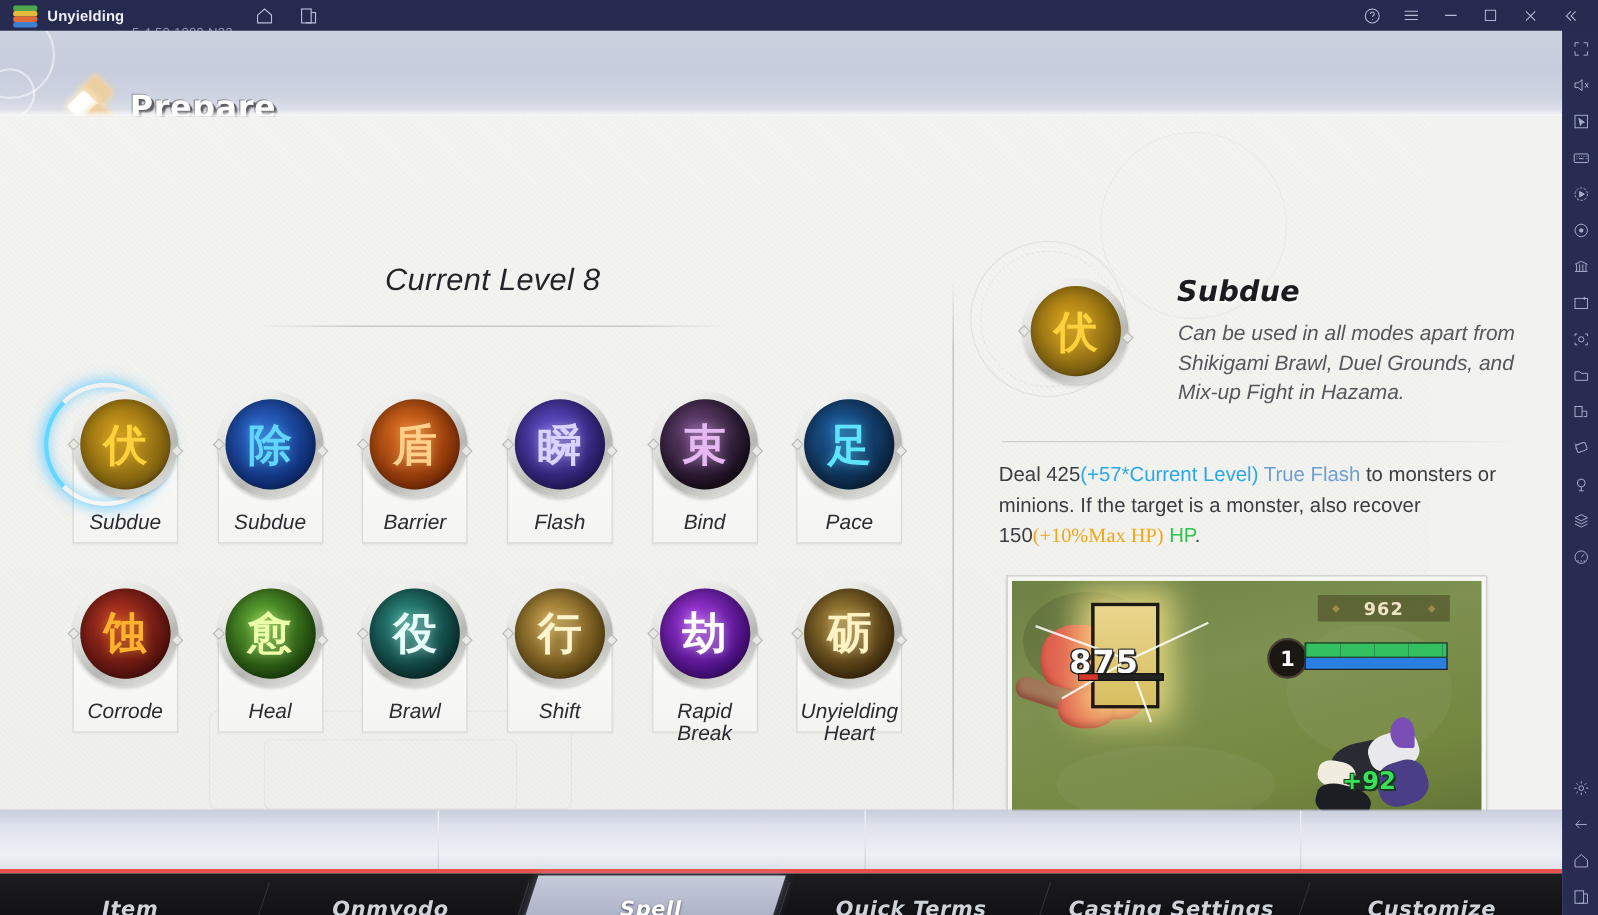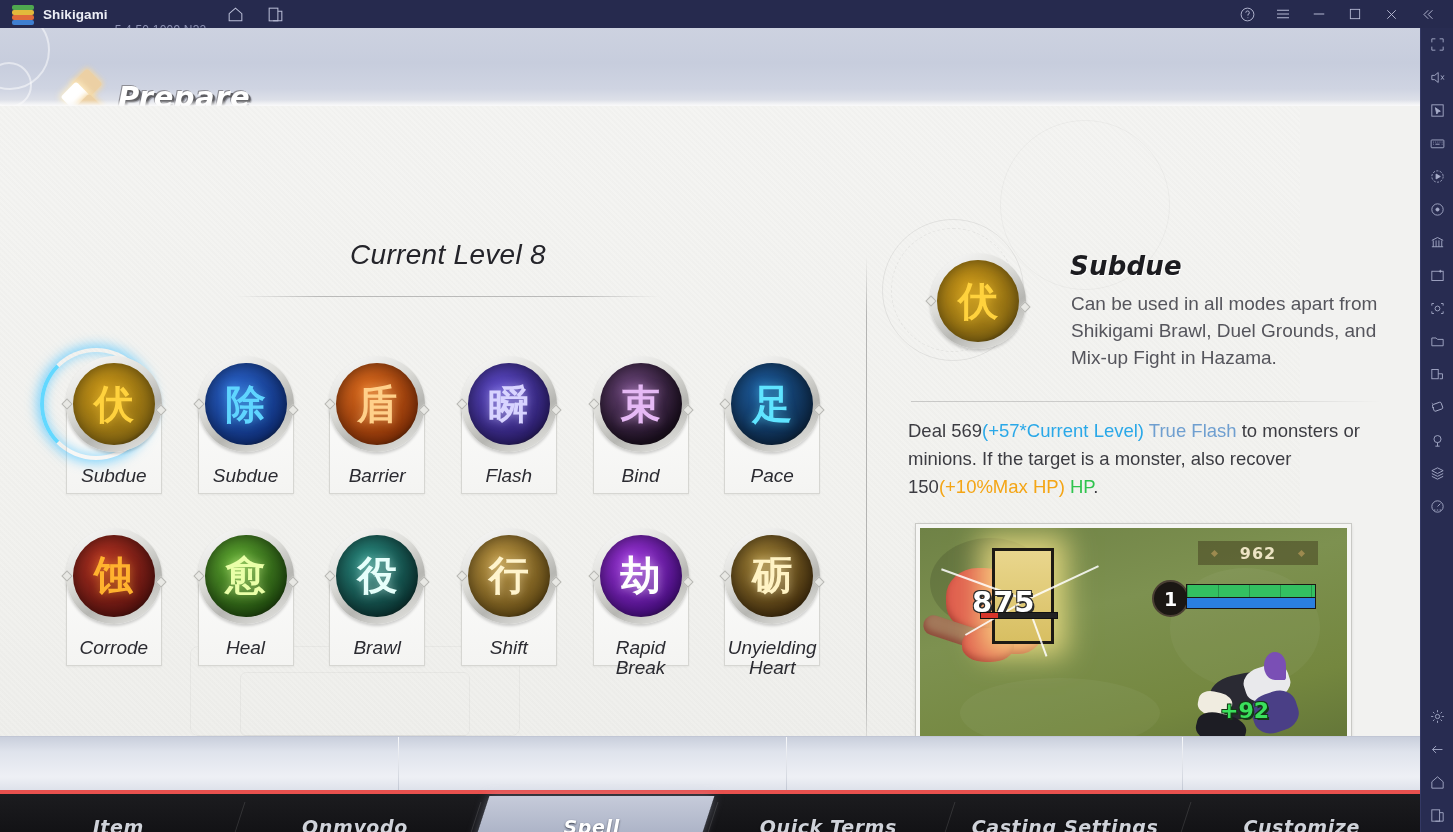--- a/index.html
+++ b/index.html
@@ -80,21 +80,21 @@
     position: absolute; left: 64px; top: 44px;
     display: flex; align-items: center;
   }
   .diamond-icon { position: relative; width: 44px; height: 50px; }
   .dm { position: absolute; width: 22px; height: 22px; transform: rotate(45deg); border-radius: 3px; }
   .dm1 { left: 12px; top: 1px;  background: #ecd0a4; box-shadow: 0 0 5px 2px rgba(245,215,160,.85); }
   .dm2 { left: 1px;  top: 14px; background: #ffffff; box-shadow: 0 0 6px 2px rgba(255,240,200,.9); }
   .dm3 { left: 14px; top: 26px; background: #ecd0a4; box-shadow: 0 0 5px 2px rgba(245,215,160,.85); }
   #prepare-title {
     font-family: "DejaVu Sans", sans-serif;
-    font-size: 29px; font-weight: bold; font-style: italic;
+    font-size: 29px; font-weight: bold; 
     color: #ffffff; margin-left: 10px;
     text-shadow: 2px 2px 0 #5e5e62, 3px 3px 1px rgba(60,60,70,.5), -1px -1px 0 #8e8e95;
     letter-spacing: .5px;
   }
 
   
   #panel {
     position: absolute; left: 0; top: 78px; width: 1300px; height: 630px;
     background:
       repeating-linear-gradient(45deg, rgba(0,0,0,.012) 0 2px, rgba(255,255,255,0) 2px 4px),
@@ -189,33 +189,33 @@
   }
   #detail-title {
     position: absolute; left: 165px; top: 10px;
     font-family: "DejaVu Sans", sans-serif;
     font-size: 26px; font-weight: bold; font-style: italic; color: #1c1c20;
     text-shadow: 1px 1px 0 rgba(255,255,255,.9);
     letter-spacing: .2px;
   }
   #detail-sub {
     position: absolute; left: 166px; top: 50px; width: 310px;
-    font-size: 19px; color: #55555c; line-height: 1.42;
+    font-size: 19px; font-style: italic; color: #55555c; line-height: 1.42;
   }
   #detail-rule {
     position: absolute; left: 6px; top: 160px; width: 470px; height: 1px;
     background: linear-gradient(90deg, rgba(150,150,150,.45) 0%, rgba(150,150,150,.35) 75%, rgba(150,150,150,0) 100%);
   }
   #detail-desc {
     position: absolute; left: 3px; top: 176px; width: 475px;
     font-size: 18.5px; color: #3c3c42; line-height: 1.52;
   }
   #detail-desc .cl-blue   { color: #2aa8e8; }
   #detail-desc .cl-sblue  { color: #6f9fd0; }
-  #detail-desc .cl-orange { color: #f4a515; }
+  #detail-desc .cl-orange { color: #f4a515; font-family: Liberation Serif, serif; }
   #detail-desc .cl-green  { color: #2fc44e; }
 
   
   #preview {
     position: absolute; left: 11px; top: 283px; width: 435px; height: 251px;
     border: 4px solid #f6f6f4;
     outline: 1px solid #c9c9c5;
     box-shadow: 0 1px 4px rgba(0,0,0,.16);
     overflow: hidden;
     background: linear-gradient(165deg, #6f8246 0%, #7d9150 35%, #74873f 70%, #5d6f36 100%);
@@ -332,21 +332,21 @@
 
 <div id="app">
 
   <div id="titlebar">
     <div class="logo">
       <div class="logo-l" style="top:1px;background:#4fa84f"></div>
       <div class="logo-l" style="top:6px;background:#e2b93b"></div>
       <div class="logo-l" style="top:11px;background:#e06a3a"></div>
       <div class="logo-l" style="top:16px;background:#3f7fd0"></div>
     </div>
-    <span class="bs-title">Shikigami</span>
+    <span class="bs-title">Unyielding</span>
     <span class="bs-ver">5.4.50.1009 N32</span>
 
     <div class="tb-icon">
       <svg viewBox="0 0 24 24" width="19" height="19">
           <path d="M4 11 L12 4 L20 11 V20 H4 Z"></path>
         </svg>
     </div>
     <div class="tb-icon">
       <svg viewBox="0 0 24 24" width="19" height="19">
           <rect x="4" y="4" width="11" height="16"></rect>
@@ -547,21 +547,21 @@
         <div id="detail-halo"></div>
         <div id="detail-orb-wrap">
           <div class="ring"></div>
           <div class="orb" id="detail-orb" style="background: radial-gradient(circle at 38% 32%, rgb(196, 147, 24) 0%, rgb(138, 106, 18) 72%, rgb(20, 16, 10) 100%); color: rgb(255, 210, 61); text-shadow: rgba(255, 210, 61, 0.6) 0px 0px 12px;">伏</div>
           <div class="stud sl"></div>
             <div class="stud sr"></div>
         </div>
         <div id="detail-title">Subdue</div>
         <div id="detail-sub">Can be used in all modes apart from Shikigami Brawl, Duel Grounds, and Mix-up Fight in Hazama.</div>
         <div id="detail-rule"></div>
-        <div id="detail-desc"><span>Deal 569</span><span class="cl-blue">(+57*Current Level)</span><span class="cl-sblue">  True Flash</span><span> to monsters or minions. If the target is a monster, also recover 150</span><span class="cl-orange">(+10%Max HP)</span><span class="cl-green">  HP</span><span>.</span></div>
+        <div id="detail-desc"><span>Deal 425</span><span class="cl-blue">(+57*Current Level)</span><span class="cl-sblue">  True Flash</span><span> to monsters or minions. If the target is a monster, also recover 150</span><span class="cl-orange">(+10%Max HP)</span><span class="cl-green">  HP</span><span>.</span></div>
 
         <div id="preview">
           <div class="pv-grass" style="left:40px;top:150px;width:200px;height:70px;"></div>
           <div class="pv-grass" style="left:250px;top:40px;width:150px;height:120px;"></div>
           <div class="pv-grass" style="left:10px;top:10px;width:120px;height:90px;background:rgba(0,0,0,.12);"></div>
 
           <div id="pv-monster">
             <div class="mn" style="left:20px;top:10px;width:70px;height:64px;"></div>
             <div class="mn" style="left:62px;top:38px;width:56px;height:58px;"></div>
             <div class="mn mn-d" style="left:-4px;top:66px;width:76px;height:20px;border-radius:10px;transform:rotate(18deg);"></div>

